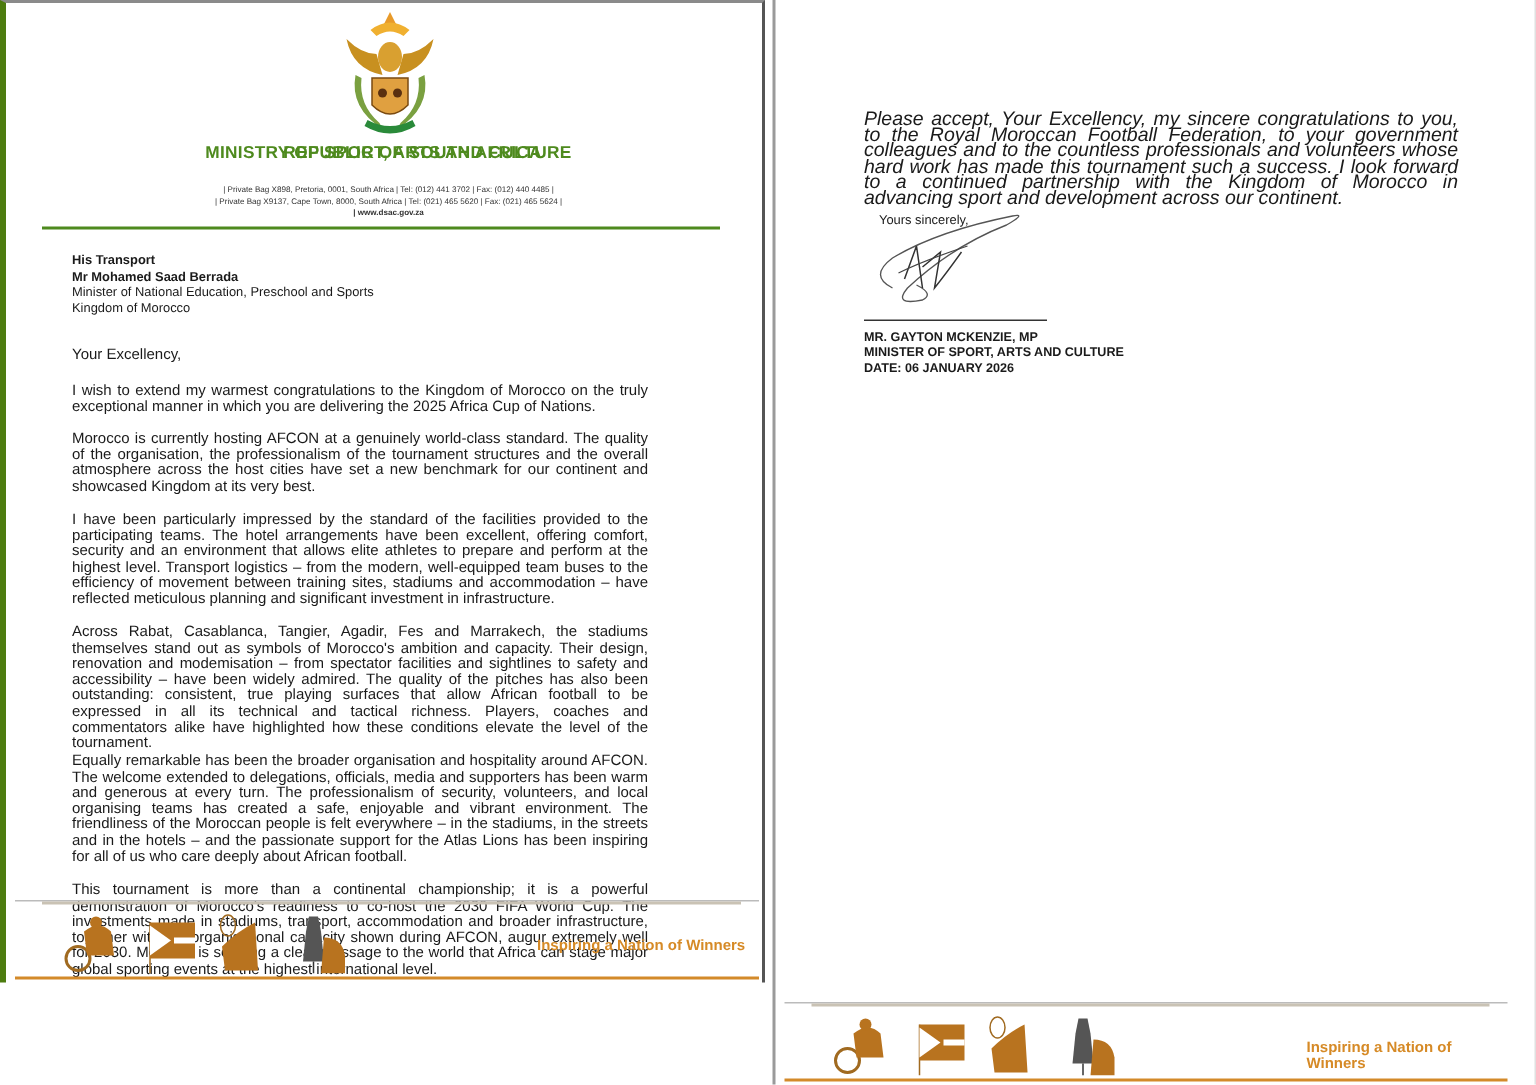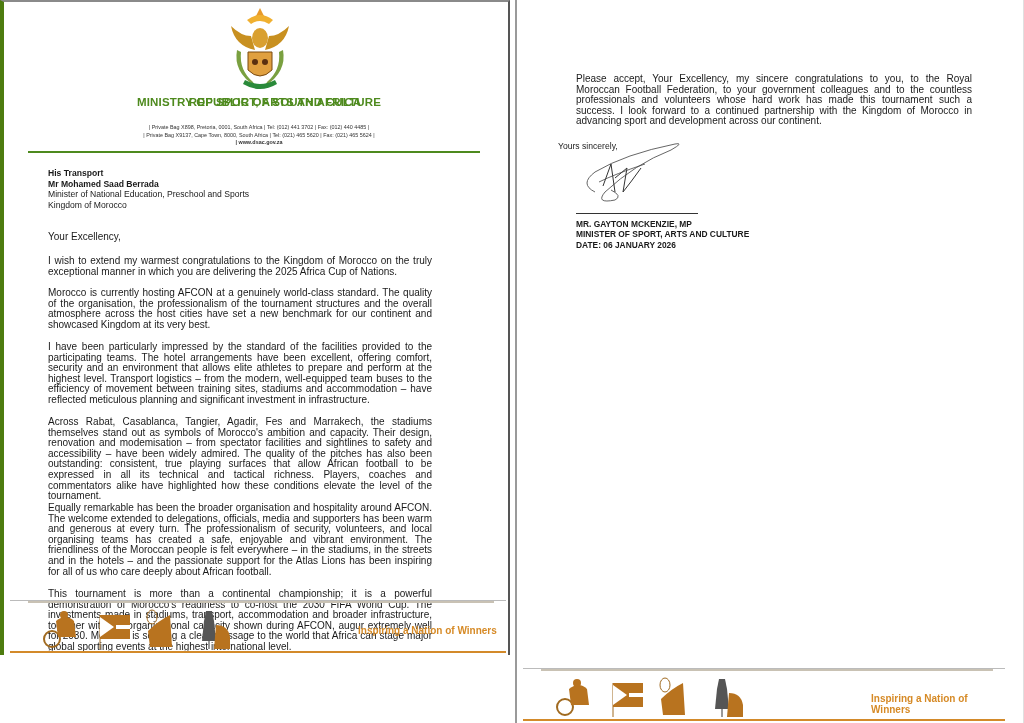--- a/index.html
+++ b/index.html
@@ -19,22 +19,22 @@
   .recip .b { font-weight:bold; }
   .footer { position:absolute; left:6px; bottom:2px; width:496px; height:52px; border-top:1px solid #bbb; }
   .footer .rule-top { position:absolute; left:18px; right:12px; top:0; height:2px; background:#c9c2b4; }
   .footer .rule-bot { position:absolute; left:0; right:0; bottom:0; height:2px; background:#d38a2a; }
   .footer .motto { position:absolute; left:304px; top:24px; font-size:10px; font-weight:bold; color:#d68a26;padding-left:44px; }
   .footer .icons { position:absolute; left:28px; top:6px; width:200px; height:42px; }
   .right-border { position:absolute; top:0; right:0; width:1px; height:100%; background:#e0e0e0; }
   .sig-block { position:absolute; left:59px; top:219px; font-size:8.4px; line-height:10.4px; font-weight:bold; }
   .sig-line { position:absolute; left:59px; top:213px; width:122px; height:1px; background:#333; }
   .signature { position:absolute; left:58px; top:134px; width:120px; height:80px; }
-  .p2-text { position:absolute; left:59px; top:74px; width:396px; font-size:10px; line-height:10.6px; text-align:justify; }
-  .closing { position:absolute; left:41px; top:141px; font-size:8.6px; }
+  .p2-text { position:absolute; left:59px; top:74px; width:396px; font-size:13px; line-height:10.6px; text-align:justify;font-style:italic; }
+  .closing { position:absolute; left:69px; top:141px; font-size:8.6px; }
 </style>
 </head>
 <body>
 
 <div class="page" id="page1">
   <svg class="crest" viewBox="0 0 70 88">
     <path d="M35 2 L30 12 L40 12 Z" fill="#e89a2a"></path>
     <path d="M22 14 Q35 4 48 14 L44 18 Q35 12 26 18 Z" fill="#f0b030"></path>
     <path d="M6 20 Q10 40 30 44 L26 30 Q16 30 6 20Z" fill="#c89020"></path>
     <path d="M64 20 Q60 40 40 44 L44 30 Q54 30 64 20Z" fill="#c89020"></path>

